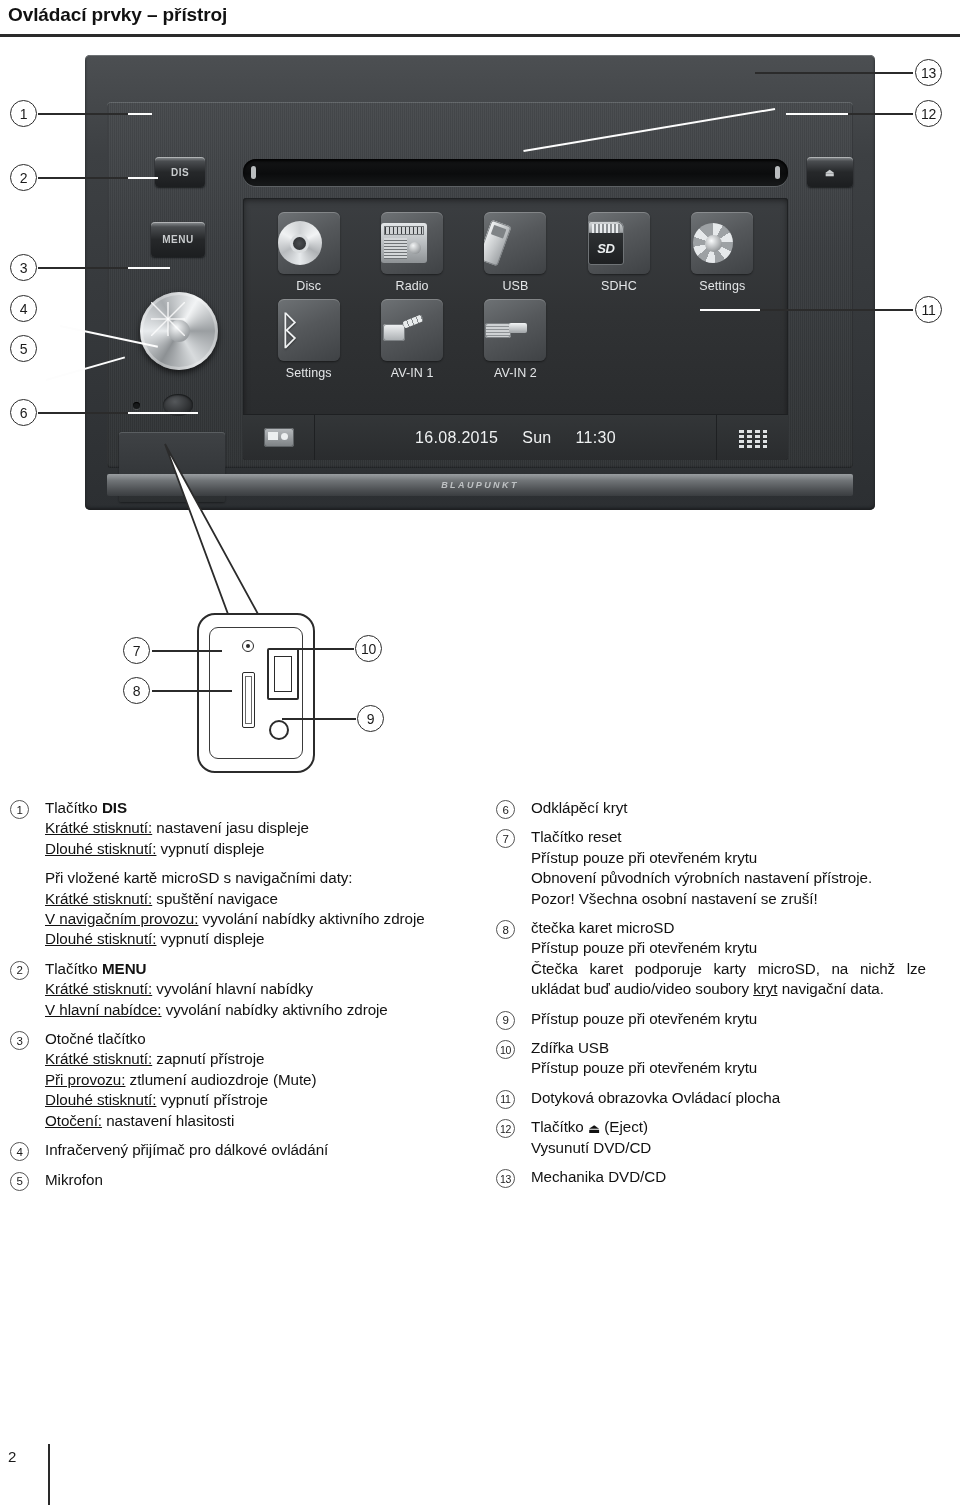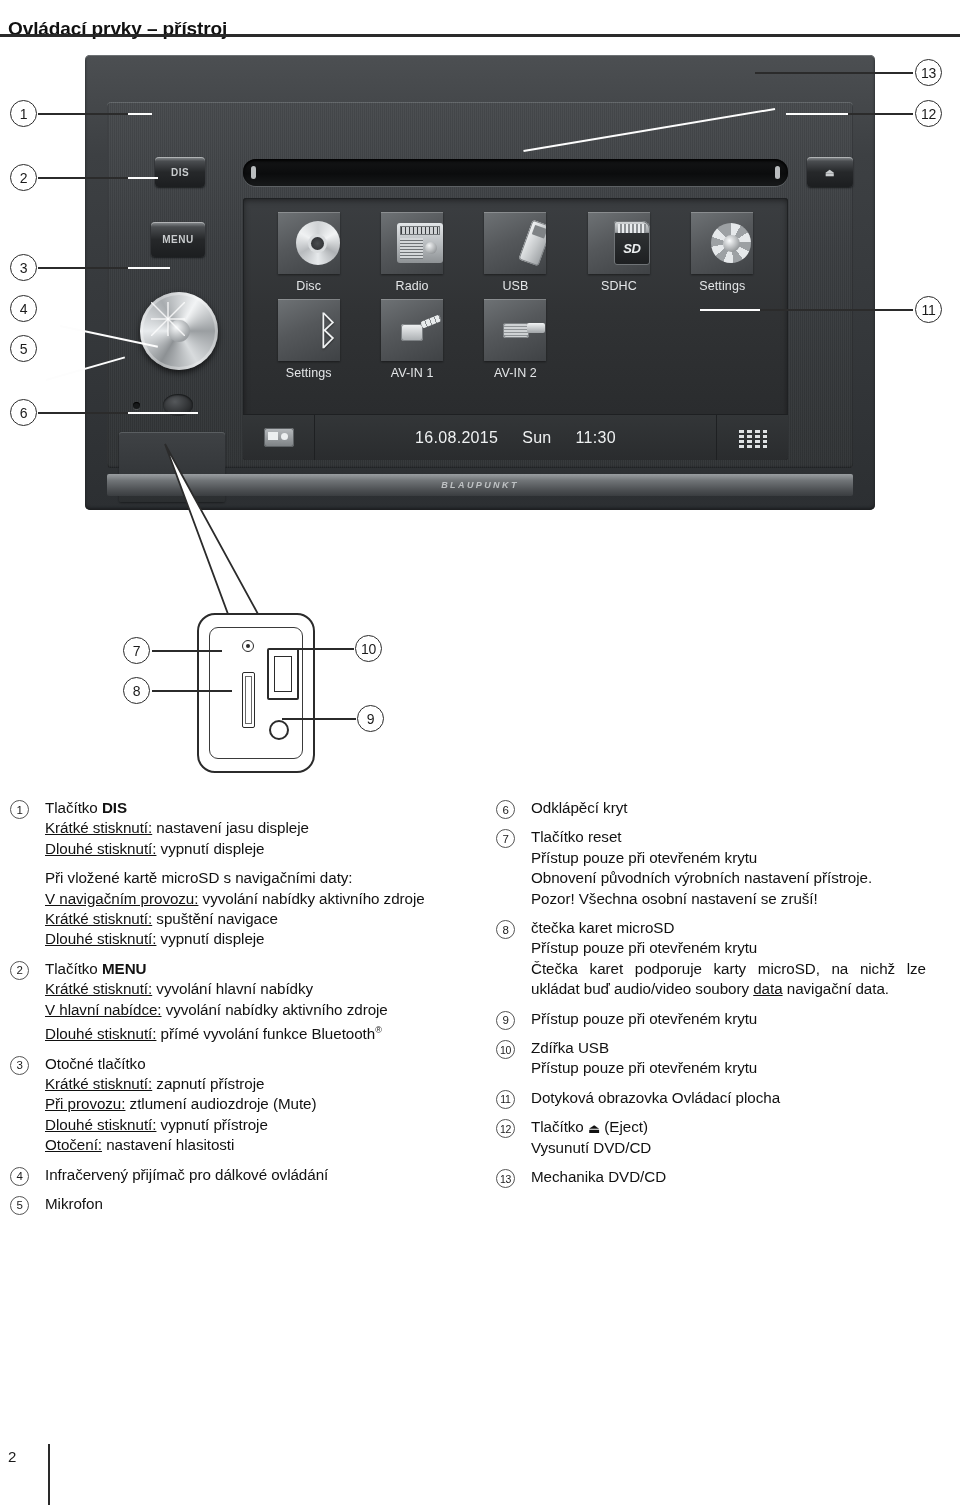--- a/index.html
+++ b/index.html
@@ -11,21 +11,21 @@
     color: #1a1a1a;
     position: relative;
     overflow: hidden;
   }
 
   
   .page-header {
     position: absolute; left: 0; top: 0; width: 960px; height: 42px;
   }
   .header-title {
-    position: absolute; left: 8px; top: 18px;
+    position: absolute; left: 8px; top: 4px;
     font-size: 19px; font-weight: bold; letter-spacing: -0.1px;
     color: #111;
   }
   .header-rule {
     position: absolute; left: 0; top: 34px; width: 960px; height: 3px;
     background: #2a2a2a;
   }
 
   
   .figure { position: absolute; left: 0; top: 42px; width: 960px; height: 740px; }
@@ -134,25 +134,25 @@
     border-radius: 3px;
     box-shadow: inset 0 0 0 1px #1f2123, inset 0 2px 6px rgba(0,0,0,0.5);
     overflow: hidden;
   }
   .icon-grid {
     position: absolute; left: 14px; top: 14px; right: 14px;
     display: grid; grid-template-columns: repeat(5, 1fr); row-gap: 6px;
   }
   .app-cell { display: flex; flex-direction: column; align-items: center; }
   .app-icon {
-    width: 62px; height: 62px; border-radius: 0;
+    width: 62px; height: 62px; border-radius: 6px;
     background: linear-gradient(155deg,#6e7275 0%, #55585b 45%, #3f4245 100%);
     box-shadow: inset 0 1px 0 rgba(255,255,255,0.22), 0 1px 2px rgba(0,0,0,0.45);
     position: relative; overflow: hidden;
-    display: flex; align-items: center; justify-content: flex-end;
+    display: flex; align-items: center; justify-content: flex-start;
   }
   .app-label {
     margin-top: 5px; font-size: 12.5px; color: #e4e6e8; letter-spacing: 0.1px;
   }
   
   .g-disc {
     width: 44px; height: 44px; border-radius: 50%;
     background: conic-gradient(from 0deg,#cfd2d4,#f2f4f5,#aeb1b4,#e7eaec,#b8bbbe,#f0f2f3,#cfd2d4);
     display:flex;align-items:center;justify-content:center;
   }
@@ -551,30 +551,29 @@
 
 <div class="legend">
   <div class="col col-left" id="col-left">
       <div class="entry">
         <div class="num">1</div>
         <div class="ln">Tlačítko <b>DIS</b></div>
         <div class="ln"><u>Krátké stisknutí:</u> nastavení jasu displeje</div>
         <div class="ln"><u>Dlouhé stisknutí:</u> vypnutí displeje</div>
         <div class="gap"></div>
         <div class="ln">Při vložené kartě microSD s navigačními daty:</div>
+        <div class="ln"><u>Krátké stisknutí:</u> spuštění navigace</div>
         <div class="ln just"><u>V navigačním provozu:</u> vyvolání nabídky aktivního zdroje</div>
-        <div class="ln"><u>Krátké stisknutí:</u> spuštění navigace</div>
         <div class="ln"><u>Dlouhé stisknutí:</u> vypnutí displeje</div>
       </div>
       <div class="entry">
         <div class="num">2</div>
         <div class="ln">Tlačítko <b>MENU</b></div>
         <div class="ln"><u>Krátké stisknutí:</u> vyvolání hlavní nabídky</div>
         <div class="ln"><u>V hlavní nabídce:</u> vyvolání nabídky aktivního zdroje</div>
-        <div class="ln"><u>Dlouhé stisknutí:</u> přímé vyvolání funkce Bluetooth<sup class="reg">®</sup></div>
       </div>
       <div class="entry">
         <div class="num">3</div>
         <div class="ln">Otočné tlačítko</div>
         <div class="ln"><u>Krátké stisknutí:</u> zapnutí přístroje</div>
         <div class="ln"><u>Při provozu:</u> ztlumení audiozdroje (Mute)</div>
         <div class="ln"><u>Dlouhé stisknutí:</u> vypnutí přístroje</div>
         <div class="ln"><u>Otočení:</u> nastavení hlasitosti</div>
       </div>
       <div class="entry">
@@ -595,21 +594,21 @@
         <div class="num">7</div>
         <div class="ln">Tlačítko reset</div>
         <div class="ln">Přístup pouze při otevřeném krytu</div>
         <div class="ln">Obnovení původních výrobních nastavení přístroje.</div>
         <div class="ln">Pozor! Všechna osobní nastavení se zruší!</div>
       </div>
       <div class="entry">
         <div class="num">8</div>
         <div class="ln">čtečka karet microSD</div>
         <div class="ln">Přístup pouze při otevřeném krytu</div>
-        <div class="ln just">Čtečka karet podporuje karty microSD, na nichž lze ukládat buď audio/video soubory <u>data</u> navigační data.</div>
+        <div class="ln just">Čtečka karet podporuje karty microSD, na nichž lze ukládat buď audio/video soubory <u>kryt</u> navigační data.</div>
       </div>
       <div class="entry">
         <div class="num">9</div>
         <div class="ln">Přístup pouze při otevřeném krytu</div>
       </div>
       <div class="entry">
         <div class="num wide">10</div>
         <div class="ln">Zdířka USB</div>
         <div class="ln">Přístup pouze při otevřeném krytu</div>
       </div>

